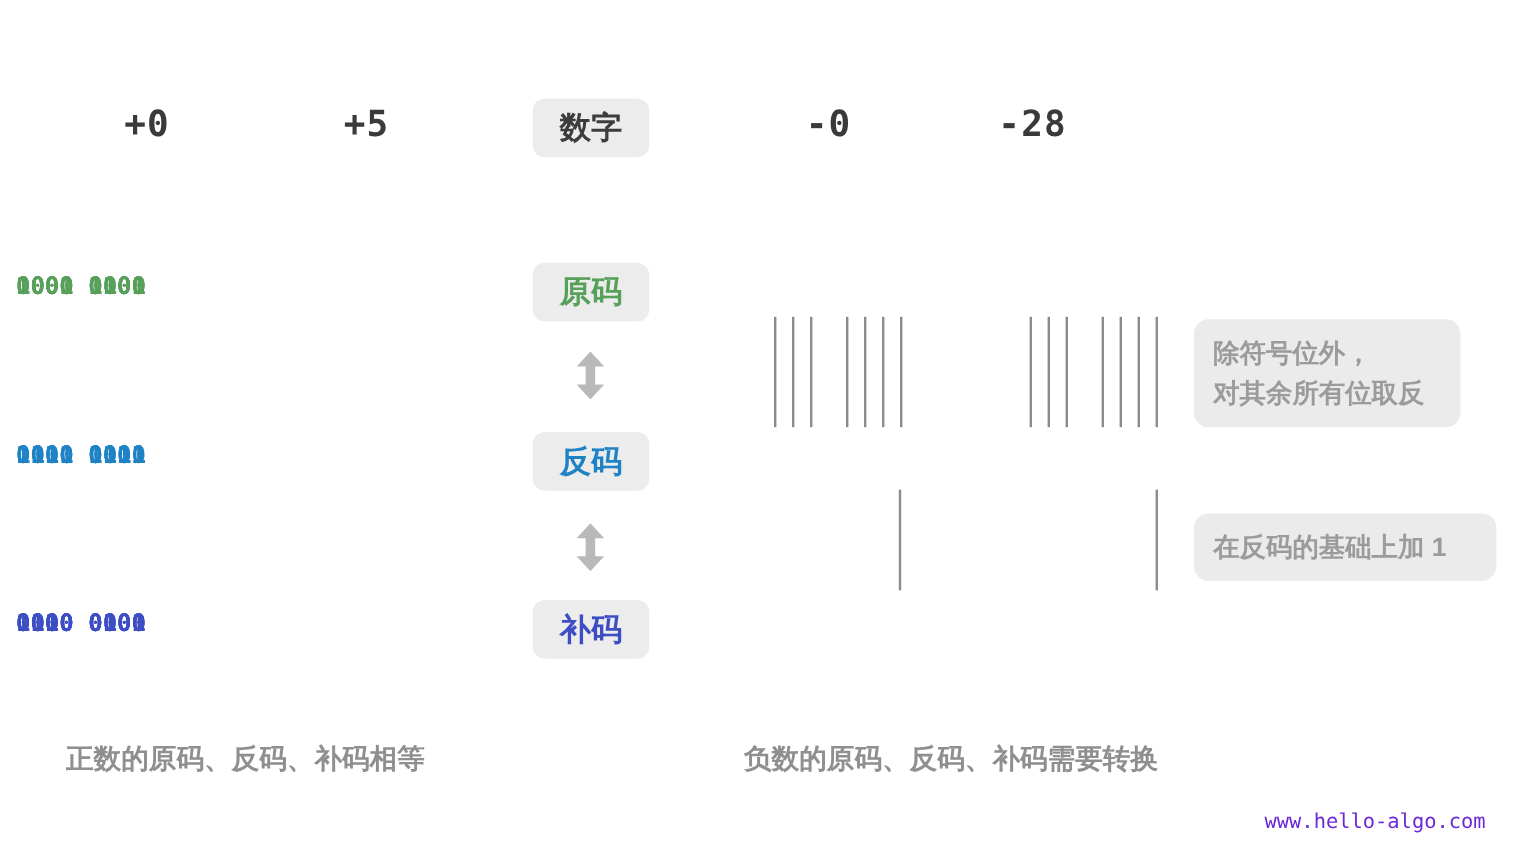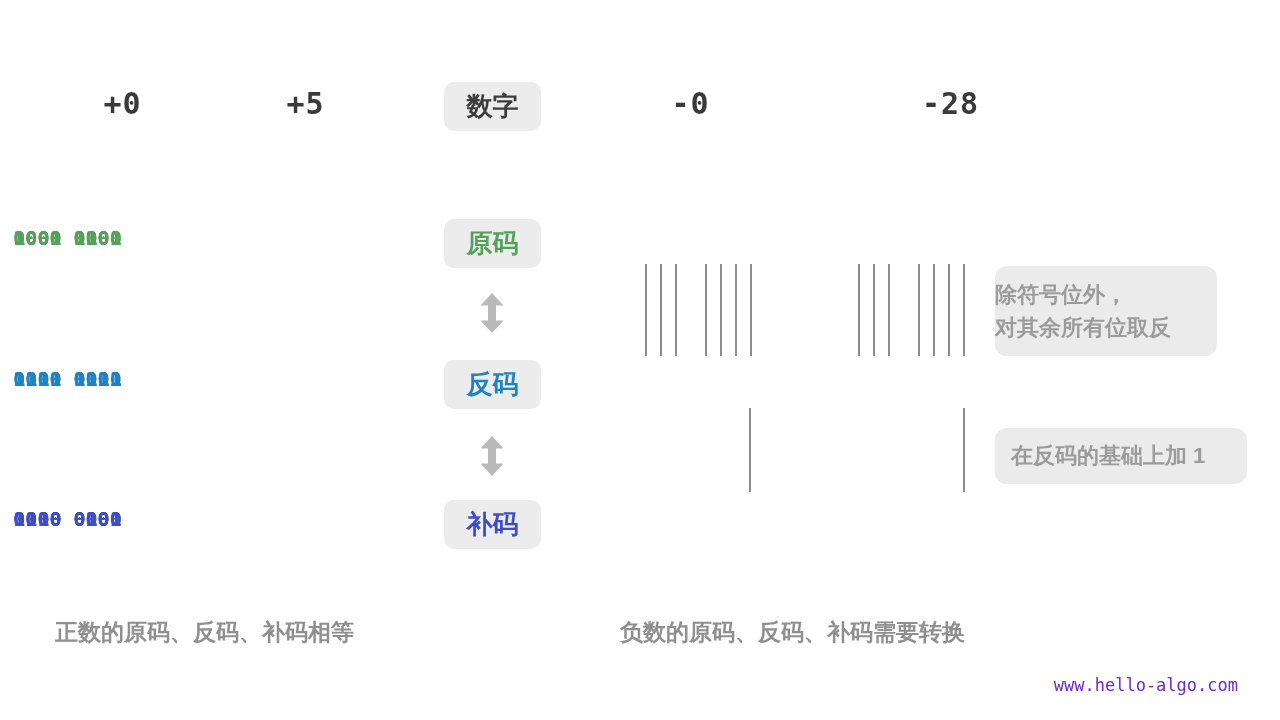--- a/index.html
+++ b/index.html
@@ -1,21 +1,21 @@
 <!DOCTYPE html>
 <html><head>
 <meta charset="utf-8">
 <style>
   html,body{margin:0;padding:0;background:#ffffff;}
   .canvas{position:relative;width:1280px;height:720px;background:#ffffff;overflow:hidden;
           font-family:"DejaVu Sans Mono",monospace;}
 
   
   .cell{position:absolute;width:135px;text-align:center;}
-  .c1{left:55px}.c2{left:238px}.c4{left:623px}.c5{left:883px}
+  .c1{left:55px}.c2{left:238px}.c4{left:623px}.c5{left:793px}
 
   
   .rnum{top:86px;font-weight:bold;font-size:30px;color:#3a3a3a;letter-spacing:1px;}
   .r2{top:226px}.r3{top:367px}.r4{top:507px}
 
   .bin{font-weight:bold;font-size:20px;white-space:pre;}
   .green{color:#56a05a}.blue{color:#1e82c4}.indigo{color:#3d4ec4}
 
   
   .badge{position:absolute;left:444px;width:97px;height:49px;background:#ececec;border-radius:10px;
@@ -44,21 +44,21 @@
 
   
   .arrow{position:absolute;left:479px;width:26px;height:40px;}
   .arrow svg{display:block;width:26px;height:40px;}
   .a1{top:293px}.a2{top:436px}
 
   
   .note{position:absolute;background:#ebebeb;border-radius:12px;color:#9b9b9b;font-weight:bold;
         font-family:"Liberation Sans","DejaVu Sans",sans-serif;font-size:22px;box-sizing:border-box;}
   .note1{left:995px;top:266px;width:222px;height:90px;display:flex;flex-direction:column;
-         justify-content:center;line-height:33px;}
+         justify-content:center;padding-left:16px;line-height:33px;}
   .note2{left:995px;top:428px;width:252px;height:56px;display:flex;align-items:center;
          padding-left:16px;white-space:pre;}
 
   
   .caption{position:absolute;top:617px;font-size:23px;font-weight:bold;color:#8f8f8f;
            font-family:"Liberation Sans","DejaVu Sans",sans-serif;}
   .cap-l{left:55px}.cap-r{left:620px}
 
   .watermark{position:absolute;top:675px;right:42px;font-size:17px;color:#6d28d9;
              font-family:"DejaVu Sans Mono",monospace;}

